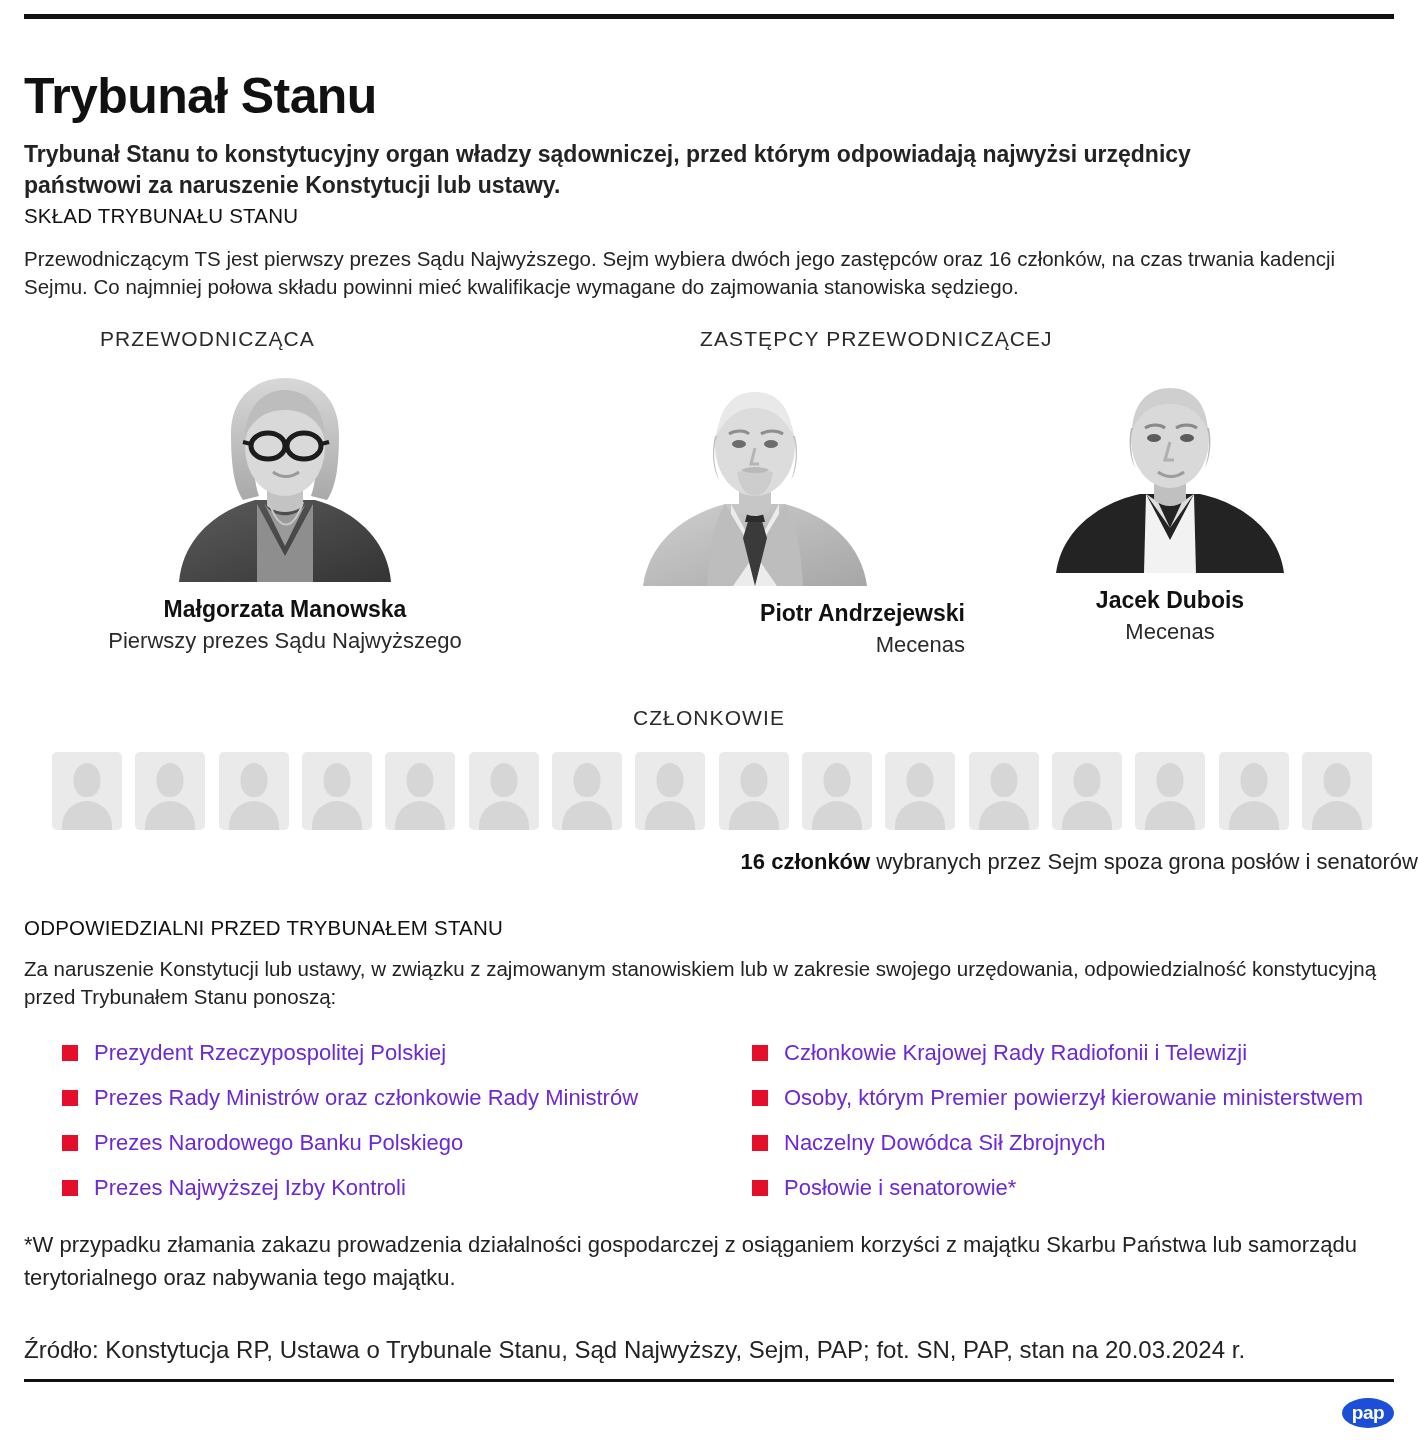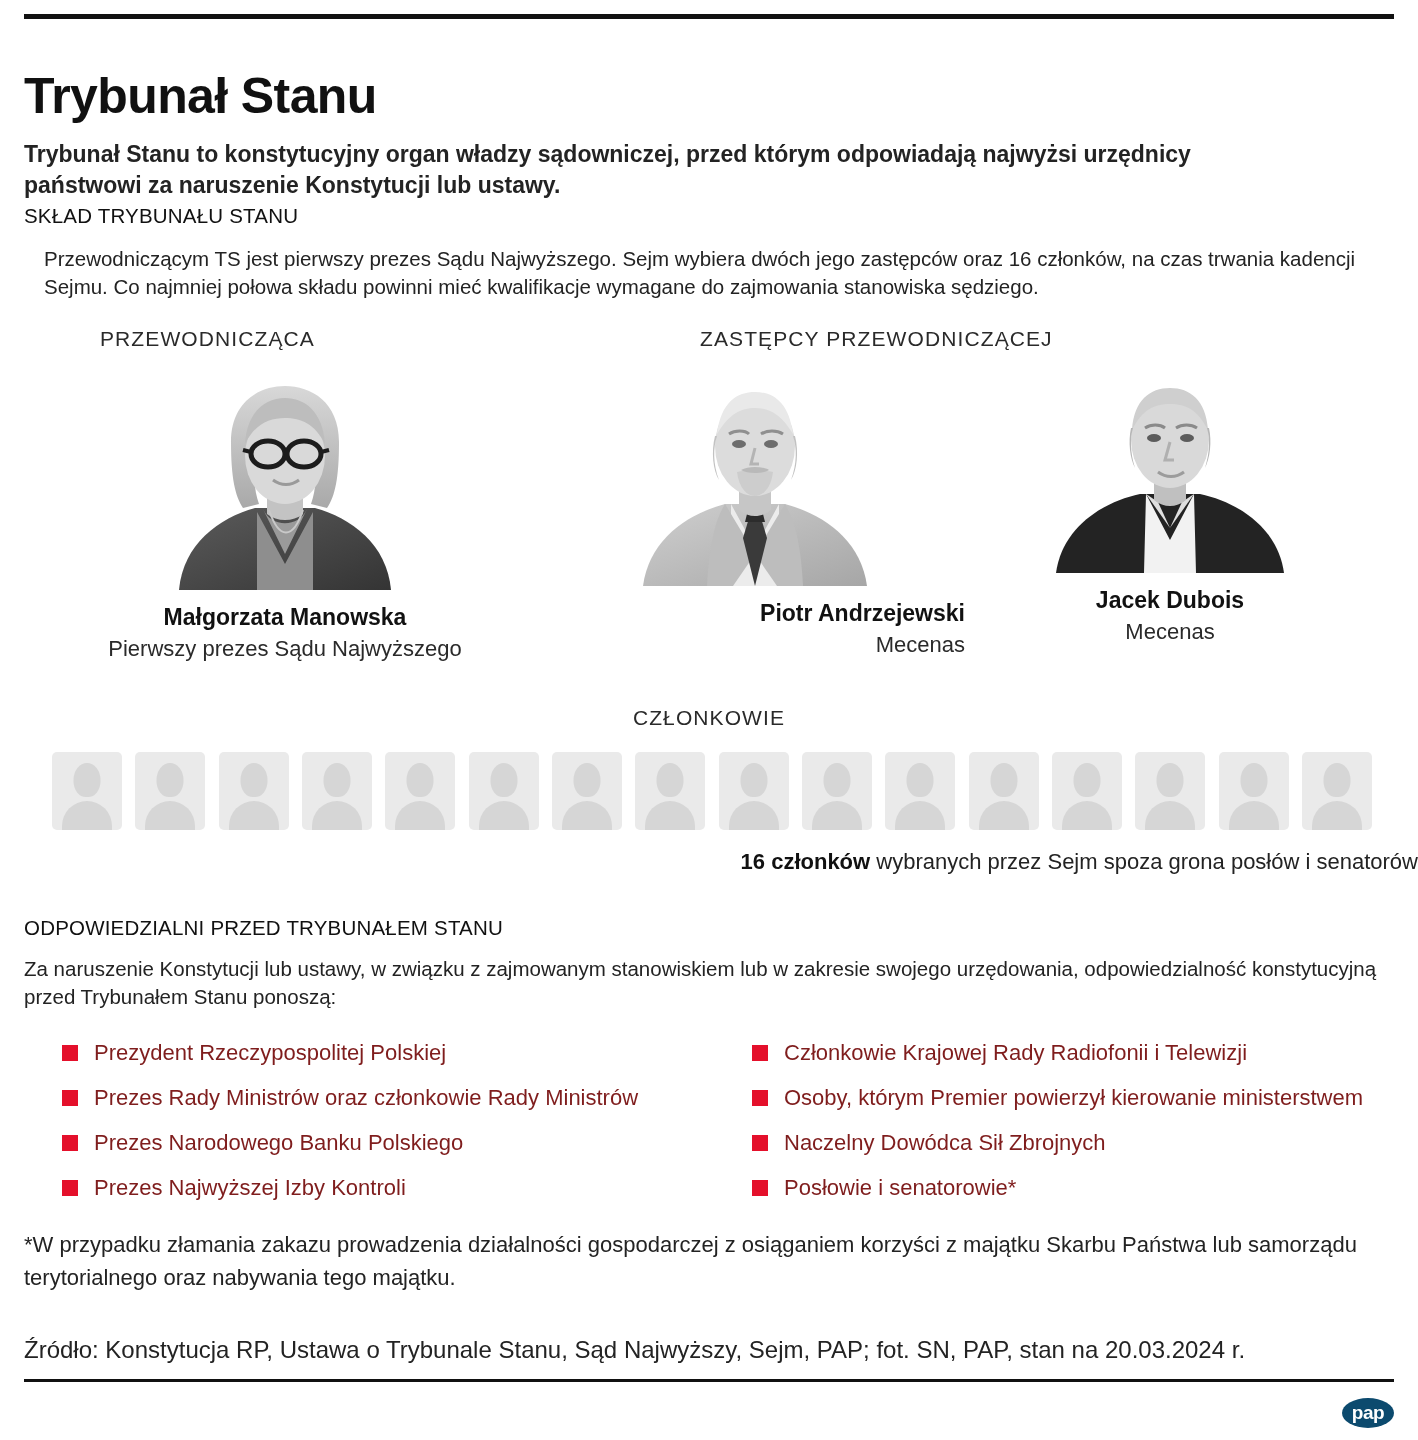--- a/index.html
+++ b/index.html
@@ -73,21 +73,21 @@
   #odp-head { top: 916px; }
 
   .section-desc {
     position: absolute;
     left: 24px;
     width: 1375px;
     font-size: 20.5px;
     line-height: 28px;
     color: #232323;
   }
-  #sklad-desc { top: 245px; margin-left: 20px; }
+  #sklad-desc { top: 245px; }
   #odp-desc   { top: 955px; }
 
   
   .col-label {
     position: absolute;
     font-size: 21px;
     letter-spacing: 1.1px;
     color: #2a2a2a;
     text-align: left;
     font-weight: 400;
@@ -97,21 +97,21 @@
   #label-members {
     left: 0; top: 706px; width: 1418px;
     font-size: 21px; letter-spacing: 1.1px; text-align: center;
   }
 
   
   .person {
     position: absolute;
     text-align: center;
   }
-  #person-chair  { left: 60px;  top: 378px; width: 450px; }
+  #person-chair  { left: 60px;  top: 370px; width: 450px; }
   #person-dep1   { left: 545px; top: 378px; width: 420px; text-align: right; }
   #person-dep2   { left: 960px; top: 378px; width: 420px; }
 
   .photo-wrap {
     position: relative;
     margin: 0 auto;
     overflow: hidden;
     background: #ffffff;
   }
   #photo-chair { width: 268px; height: 212px; }
@@ -188,21 +188,21 @@
   }
   #list-left  { left: 24px;  width: 660px; }
   #list-right { left: 714px; width: 690px; }
 
   .bullet-item {
     display: flex;
     align-items: flex-start;
     margin-bottom: 19px;
     font-size: 22px;
     line-height: 26px;
-    color: #7f1d1d;
+    color: #6d28d9;
     padding-left: 38px;
   }
   .bullet-marker {
     width: 16px;
     height: 16px;
     background: #e4102b;
     margin-right: 16px;
     margin-top: 5px;
     flex: 0 0 auto;
   }
@@ -226,21 +226,21 @@
     color: #232323;
   }
 
   
   .pap-logo {
     position: absolute;
     left: 1342px;
     top: 1398px;
     width: 52px;
     height: 30px;
-    background: #0c4a6e;
+    background: #1d4ed8;
     border-radius: 50%;
     color: #ffffff;
     font-size: 19px;
     font-weight: 700;
     line-height: 30px;
     text-align: center;
     letter-spacing: -0.5px;
   }
 </style>
 </head>

